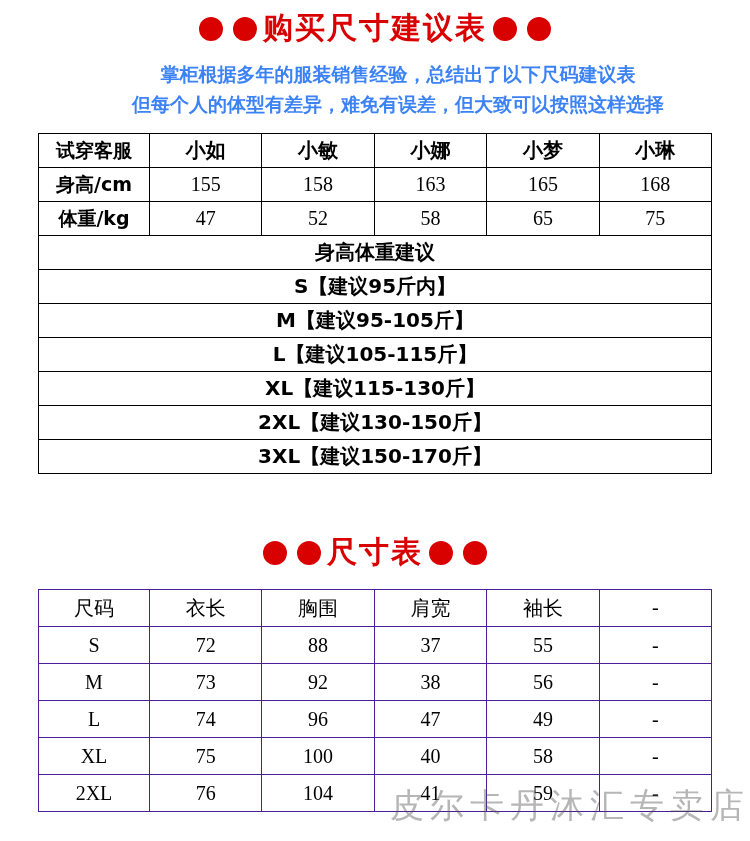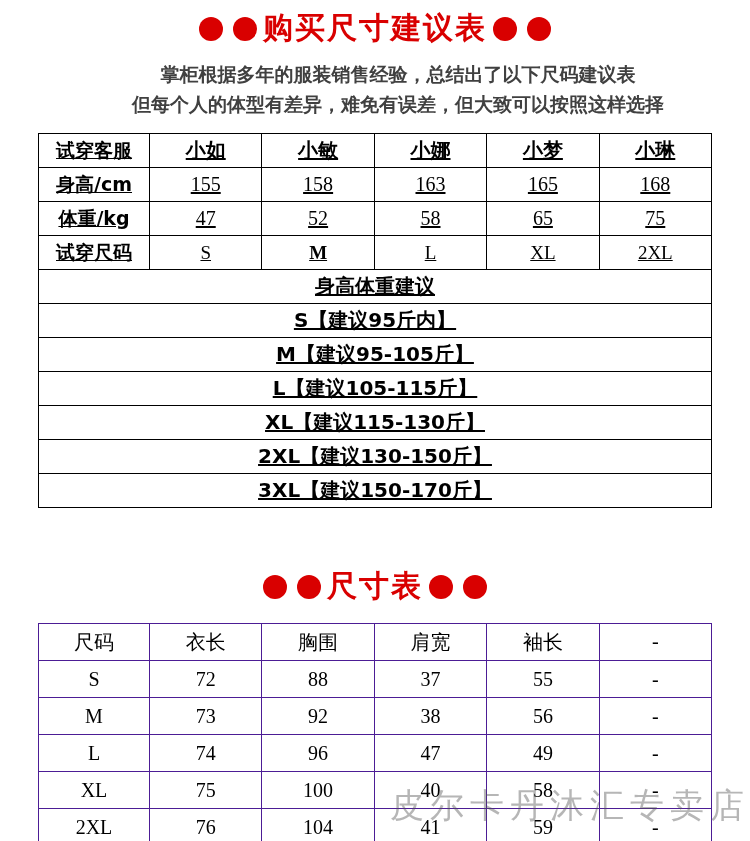--- a/index.html
+++ b/index.html
@@ -48,21 +48,21 @@
     font-weight: bold;
     letter-spacing: 2px;
     font-family: "DejaVu Sans", "Liberation Sans", sans-serif;
   }
 
   .subtitle-block {
     text-align: center;
     margin-top: 10px;
   }
   .subtitle {
-    color: #404040;
+    color: #3b82f6;
     font-size: 19px;
     font-weight: bold;
     line-height: 30px;
     font-family: "DejaVu Sans", "Liberation Sans", sans-serif;
     padding-left: 46px;
   }
 
   
   .tbl-wrap {
     padding: 0 38px;
@@ -106,21 +106,21 @@
     font-weight: bold;
     font-size: 20px;
     font-family: "DejaVu Sans", "Liberation Sans", sans-serif;
   }
   table.grid td.advice {
     font-weight: bold;
     font-size: 20px;
     font-family: "DejaVu Sans", "Liberation Sans", sans-serif;
   }
 
-  .table1 { margin-top: 14px; text-decoration: underline; }
+  .table1 { margin-top: 14px; }
 
   
   .title-row.second {
     margin-top: 58px;
   }
 
   .table2-wrap { margin-top: 16px; }
   table.grid2 {
     border-collapse: collapse;
     width: 100%;
@@ -206,28 +206,20 @@
         </tr>
         <tr>
           <td class="label">体重/kg</td>
           <td class="num">47</td>
           <td class="num">52</td>
           <td class="num">58</td>
           <td class="num">65</td>
           <td class="num">75</td>
         </tr>
         <tr>
-          <td class="label">试穿尺码</td>
-          <td class="sz-plain">S</td>
-          <td class="sz">M</td>
-          <td class="sz-plain">L</td>
-          <td class="sz-plain">XL</td>
-          <td class="sz-plain">2XL</td>
-        </tr>
-        <tr>
           <td class="advice-head" colspan="6">身高体重建议</td>
         </tr>
         <tr>
           <td class="advice" colspan="6">S【建议95斤内】</td>
         </tr>
         <tr>
           <td class="advice" colspan="6">M【建议95-105斤】</td>
         </tr>
         <tr>
           <td class="advice" colspan="6">L【建议105-115斤】</td>

